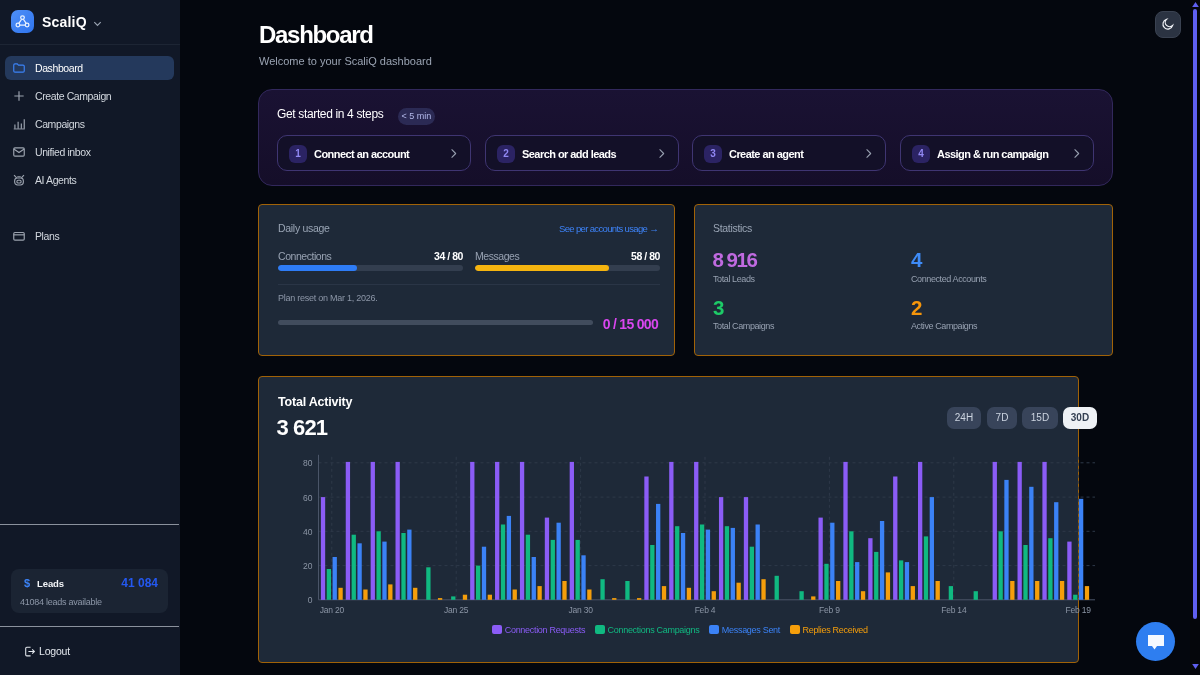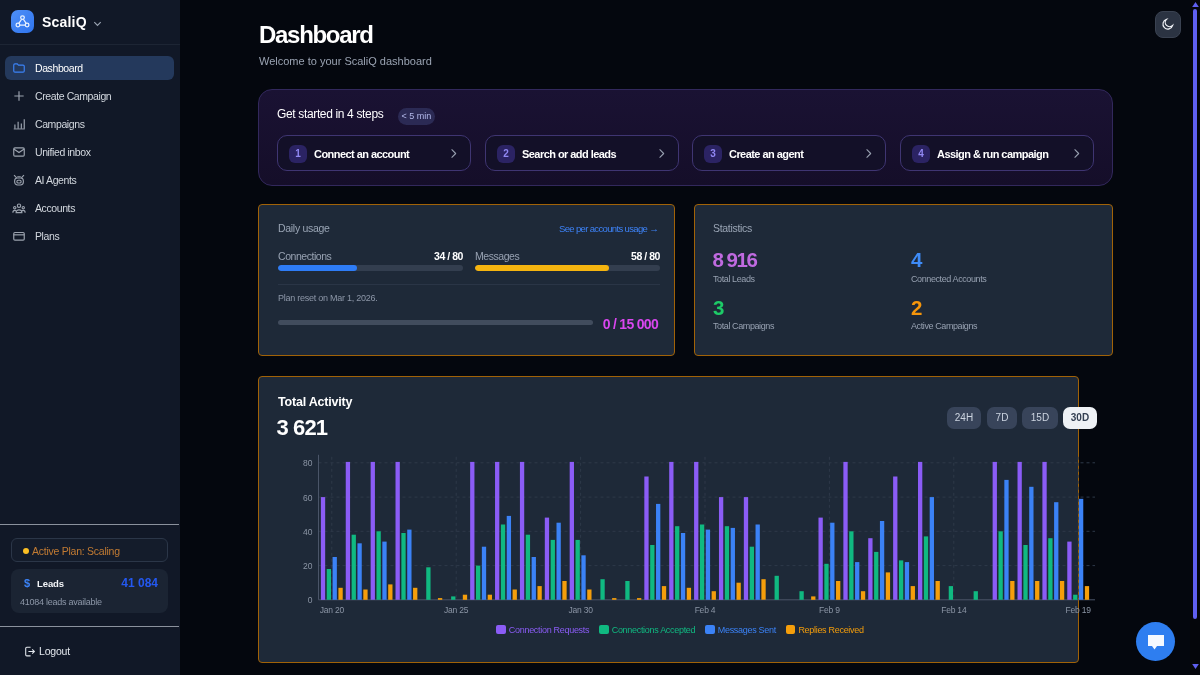--- a/index.html
+++ b/index.html
@@ -124,42 +124,29 @@
       <span class="txt">Unified inbox</span>
     </div>
     <div class="nav-item" style="top:168px">
       <svg class="ic" viewBox="0 0 24 24" fill="none" stroke="#9ca3af" stroke-width="1.9">
           <path d="M8 8.5 L3.5 3.5 M16 8.5 L20.5 3.5 M9 6.5 h6"></path>
           <rect x="4.5" y="8.5" width="15" height="12" rx="5"></rect>
           <rect x="8.3" y="12.5" width="7.4" height="4.6" rx="2.3"></rect>
         </svg>
       <span class="txt">AI Agents</span>
     </div>
-    <div class="nav-item" style="top:196px">
-      <svg class="ic" viewBox="0 0 24 24" fill="none" stroke="#9ca3af" stroke-width="1.9">
-          <circle cx="12" cy="8" r="2.9"></circle>
-          <circle cx="4.7" cy="11.5" r="2"></circle>
-          <circle cx="19.3" cy="11.5" r="2"></circle>
-          <path d="M7 20 c0-3 2.2-4.8 5-4.8 s5 1.8 5 4.8 z M1.5 20 c0-2.5 1.4-3.9 3.2-3.9 1 0 1.8 0.4 2.4 1 M22.5 20 c0-2.5-1.4-3.9-3.2-3.9-1 0-1.8 0.4-2.4 1"></path>
-        </svg>
-      <span class="txt">Accounts</span>
-    </div>
     <div class="nav-item" style="top:224px">
       <svg class="ic" viewBox="0 0 24 24" fill="none" stroke="#9ca3af" stroke-width="2">
           <rect x="3" y="6" width="18" height="13" rx="2"></rect>
           <path d="M3 10 h18"></path>
         </svg>
       <span class="txt">Plans</span>
     </div>
 
     <div class="side-div-bright" style="top:524px"></div>
-    <div id="plan-box">
-        <div id="plan-dot"></div>
-        <div id="plan-txt">Active Plan: Scaling</div>
-      </div>
     <div id="leads-card">
       <div id="leads-ic">$</div>
       <div id="leads-txt">Leads</div>
       <div id="leads-num">41 084</div>
       <div id="leads-sub">41084 leads available</div>
     </div>
     <div class="side-div-bright" style="top:626px"></div>
     <svg class="abs" style="left:23px;top:645px" width="13" height="13" viewBox="0 0 24 24" fill="none" stroke="#e2e6ec" stroke-width="2">
         <path d="M14 4 H7 a2 2 0 0 0-2 2 v12 a2 2 0 0 0 2 2 h7 M10 12 h11 M17 8 l4 4 -4 4"></path>
       </svg>
@@ -376,21 +363,21 @@
         <rect x="819.97" y="121.8" width="4.3" height="101.0" fill="#3b82f6"></rect>
         <rect x="825.82" y="209.1" width="4.3" height="13.7" fill="#f59e0b"></rect>
       </svg>
     <div id="legend">
       <div class="lg-item">
           <span class="lg-sq" style="background:#8b5cf6"></span>
           <span style="color:#8b5cf6">Connection Requests</span>
         </div>
       <div class="lg-item">
           <span class="lg-sq" style="background:#10b981"></span>
-          <span style="color:#10b981">Connections Accepted</span>
+          <span style="color:#10b981">Connections Campaigns</span>
         </div>
       <div class="lg-item">
           <span class="lg-sq" style="background:#3b82f6"></span>
           <span style="color:#3b82f6">Messages Sent</span>
         </div>
       <div class="lg-item">
           <span class="lg-sq" style="background:#f59e0b"></span>
           <span style="color:#f59e0b">Replies Received</span>
         </div>
     </div>

